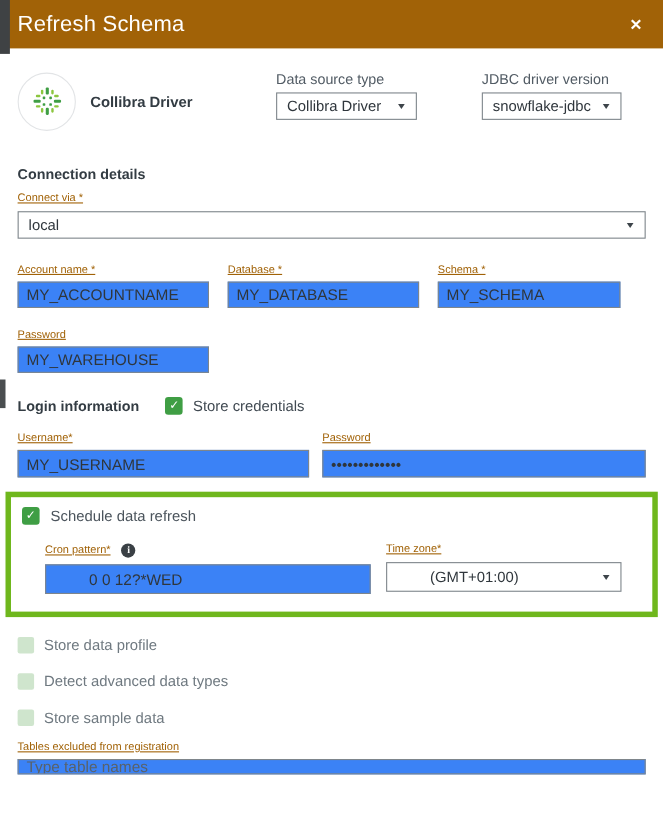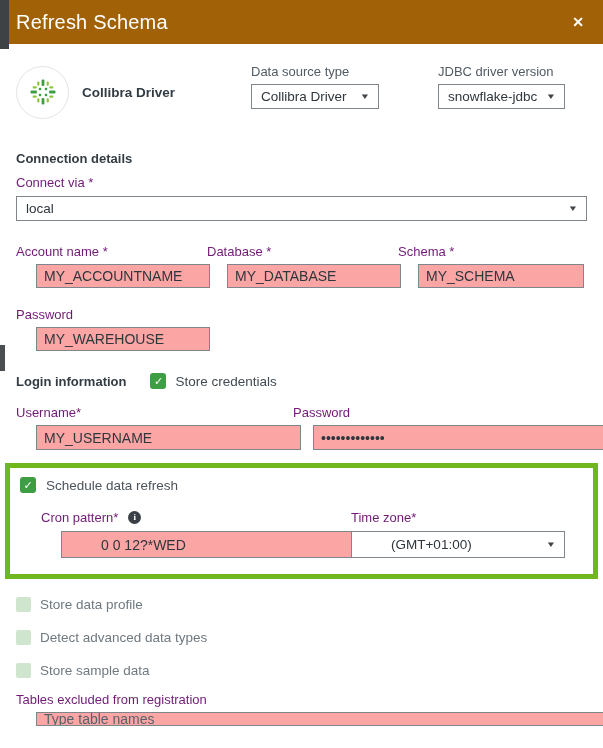--- a/index.html
+++ b/index.html
@@ -33,27 +33,27 @@
     display:flex; align-items:center; justify-content:space-between;
     padding:0 9px; font-size:13.5px; color:#2f363c; cursor:pointer;
   }
   .caret { font-size:8px; color:#3d444a; margin-left:8px; flex:none; transform:scaleX(1.3); }
   .fg-dst { width:128px; margin-left:17px; flex:none; align-self:flex-start; }
   .fg-jdbc { width:127px; margin-left:59px; flex:none; align-self:flex-start; }
 
   
   .section-heading { font-size:13px; font-weight:700; color:#333c43; }
   .h-connection { margin-top:31px; }
-  .lbl { font-size:13px; color:#701a75; }
+  .lbl { font-size:10px; color:#a16207;text-decoration:underline; }
   .connectvia-label { margin-top:9px; }
   .select-full { margin-top:6px; height:25px; }
 
   .txt {
     border:1px solid #7e858b; height:24px; width:100%; padding:2px 7px;
-    font-size:14px; color:#2f363c; font-family:"Liberation Sans", sans-serif; background:#fca5a5;margin-left:20px;
+    font-size:14px; color:#2f363c; font-family:"Liberation Sans", sans-serif; background:#3b82f6;
   }
   .grid3 { display:flex; gap:17px; margin-top:23px; }
   .grid3 .col { width:174px; }
   .grid3 .col:last-child { width:166px; }
   .grid3 .txt { margin-top:5px; }
   .warehouse { width:174px; margin-top:19px; }
   .warehouse .txt { margin-top:5px; }
 
   
   .login-row { display:flex; align-items:center; margin-top:22px; }

